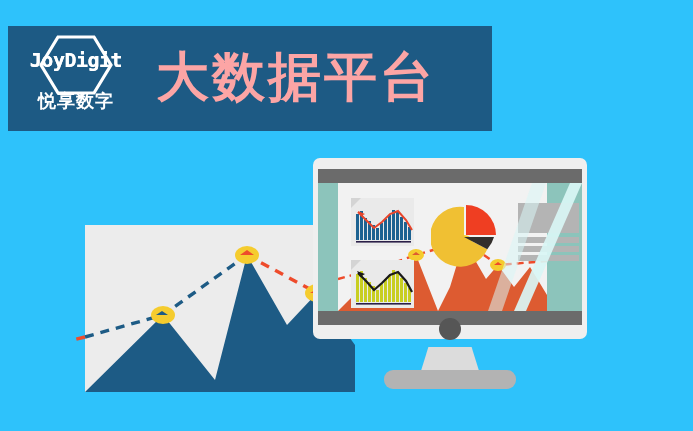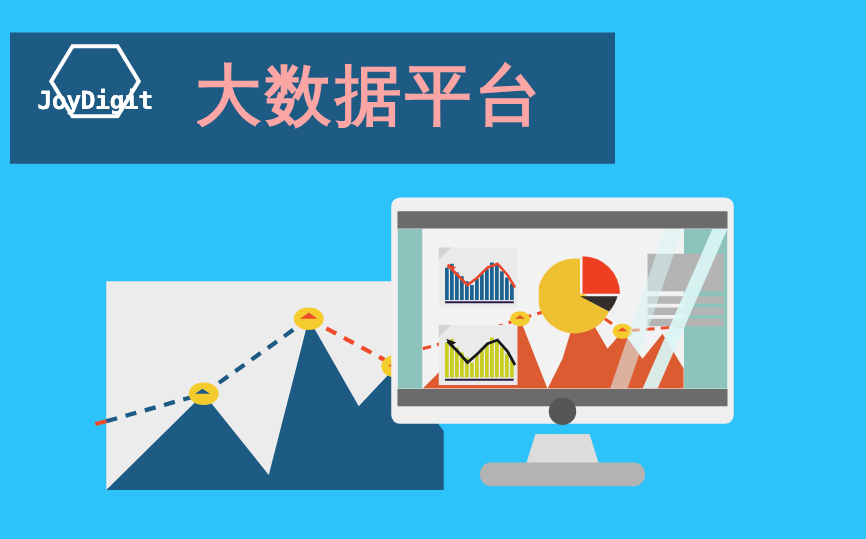--- a/index.html
+++ b/index.html
@@ -101,20 +101,21 @@
 
 <div id="stage">
 
   <div class="banner">
 
     <div class="logo">
       <svg class="logo-hex" viewBox="0 0 74 60">
         <polygon points="19,2 55,2 72,30 55,58 19,58 2,30" fill="none" stroke="#ffffff" stroke-width="3.2"></polygon>
       </svg>
       <div class="logo-word">JoyDigit</div>
+      <div class="logo-cn">悦享数字</div>
     </div>
 
     <div class="banner-title">大数据平台</div>
   </div>
 
   <div class="left-panel">
     <svg class="left-svg" width="300" height="210" viewBox="0 0 300 210">
 
       <g>
         <polygon points="20,187 98,110 150,175 182,50 222,120 252,88 290,140 290,187" fill="#1d5b85"></polygon>

